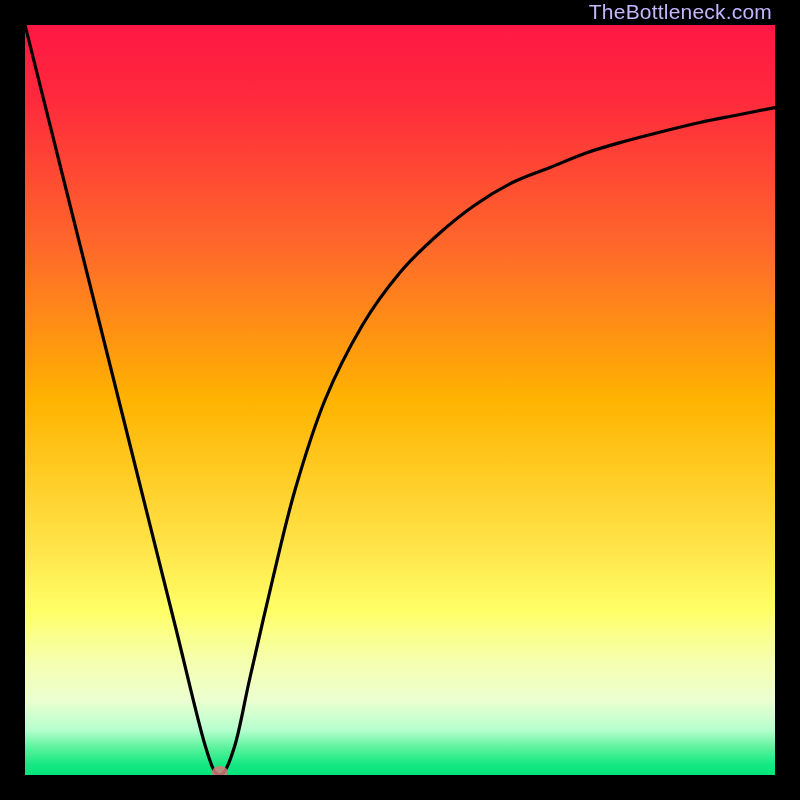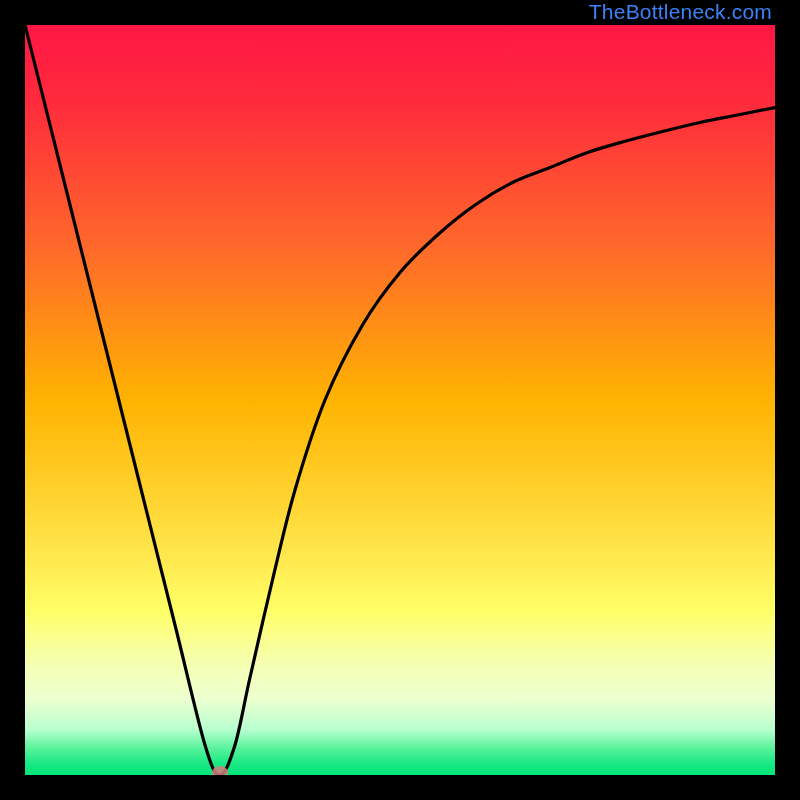--- a/index.html
+++ b/index.html
@@ -23,21 +23,21 @@
     position: absolute;
     left: 0;
     top: 0;
     width: 100%;
     height: 100%;
   }
   .watermark {
     position: absolute;
     top: 0px;
     right: 28px;
-    color: #3b82f6;
+    color: #c4b5fd;
     font-size: 21px;
     font-weight: 500;
     letter-spacing: 0.2px;
     user-select: none;
   }
   svg.curve {
     position: absolute;
     left: 0;
     top: 0;
     width: 100%;

